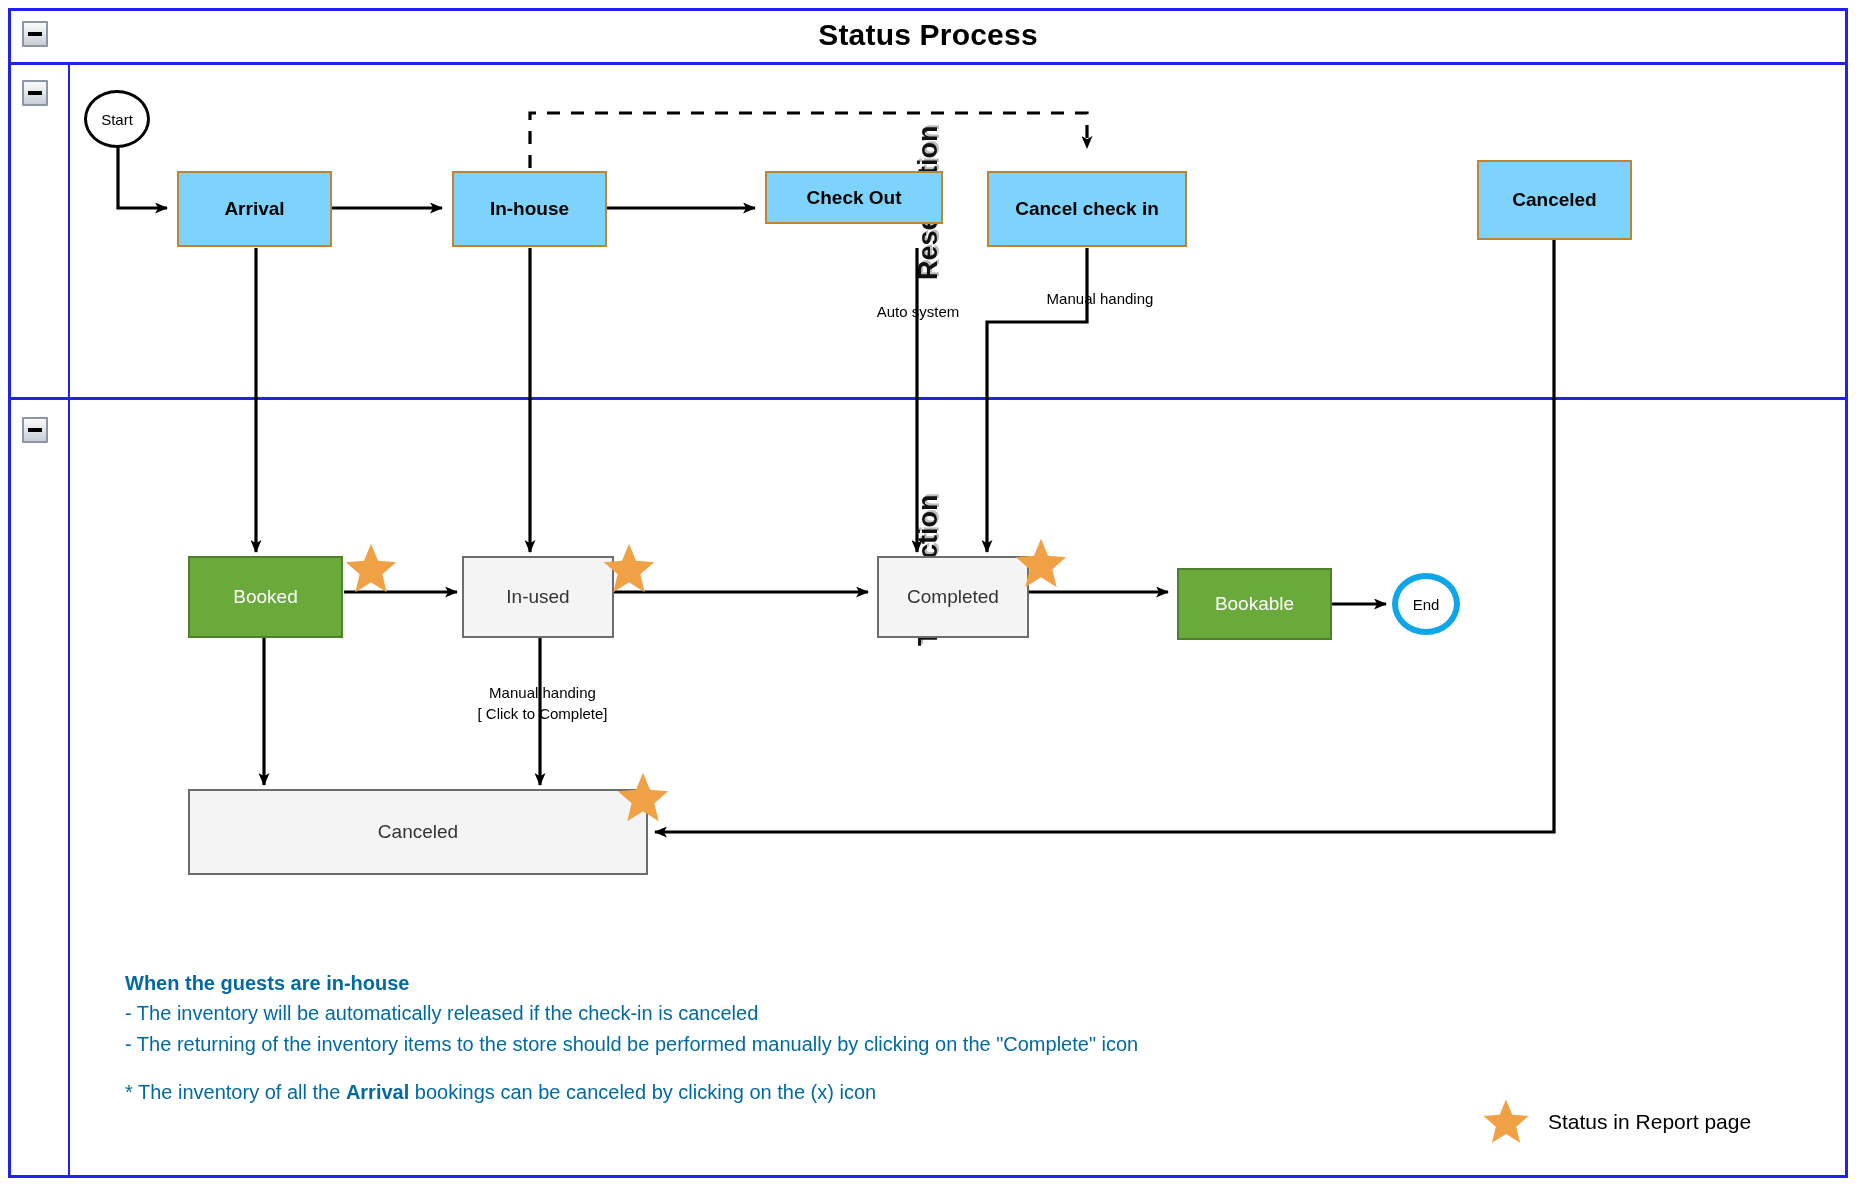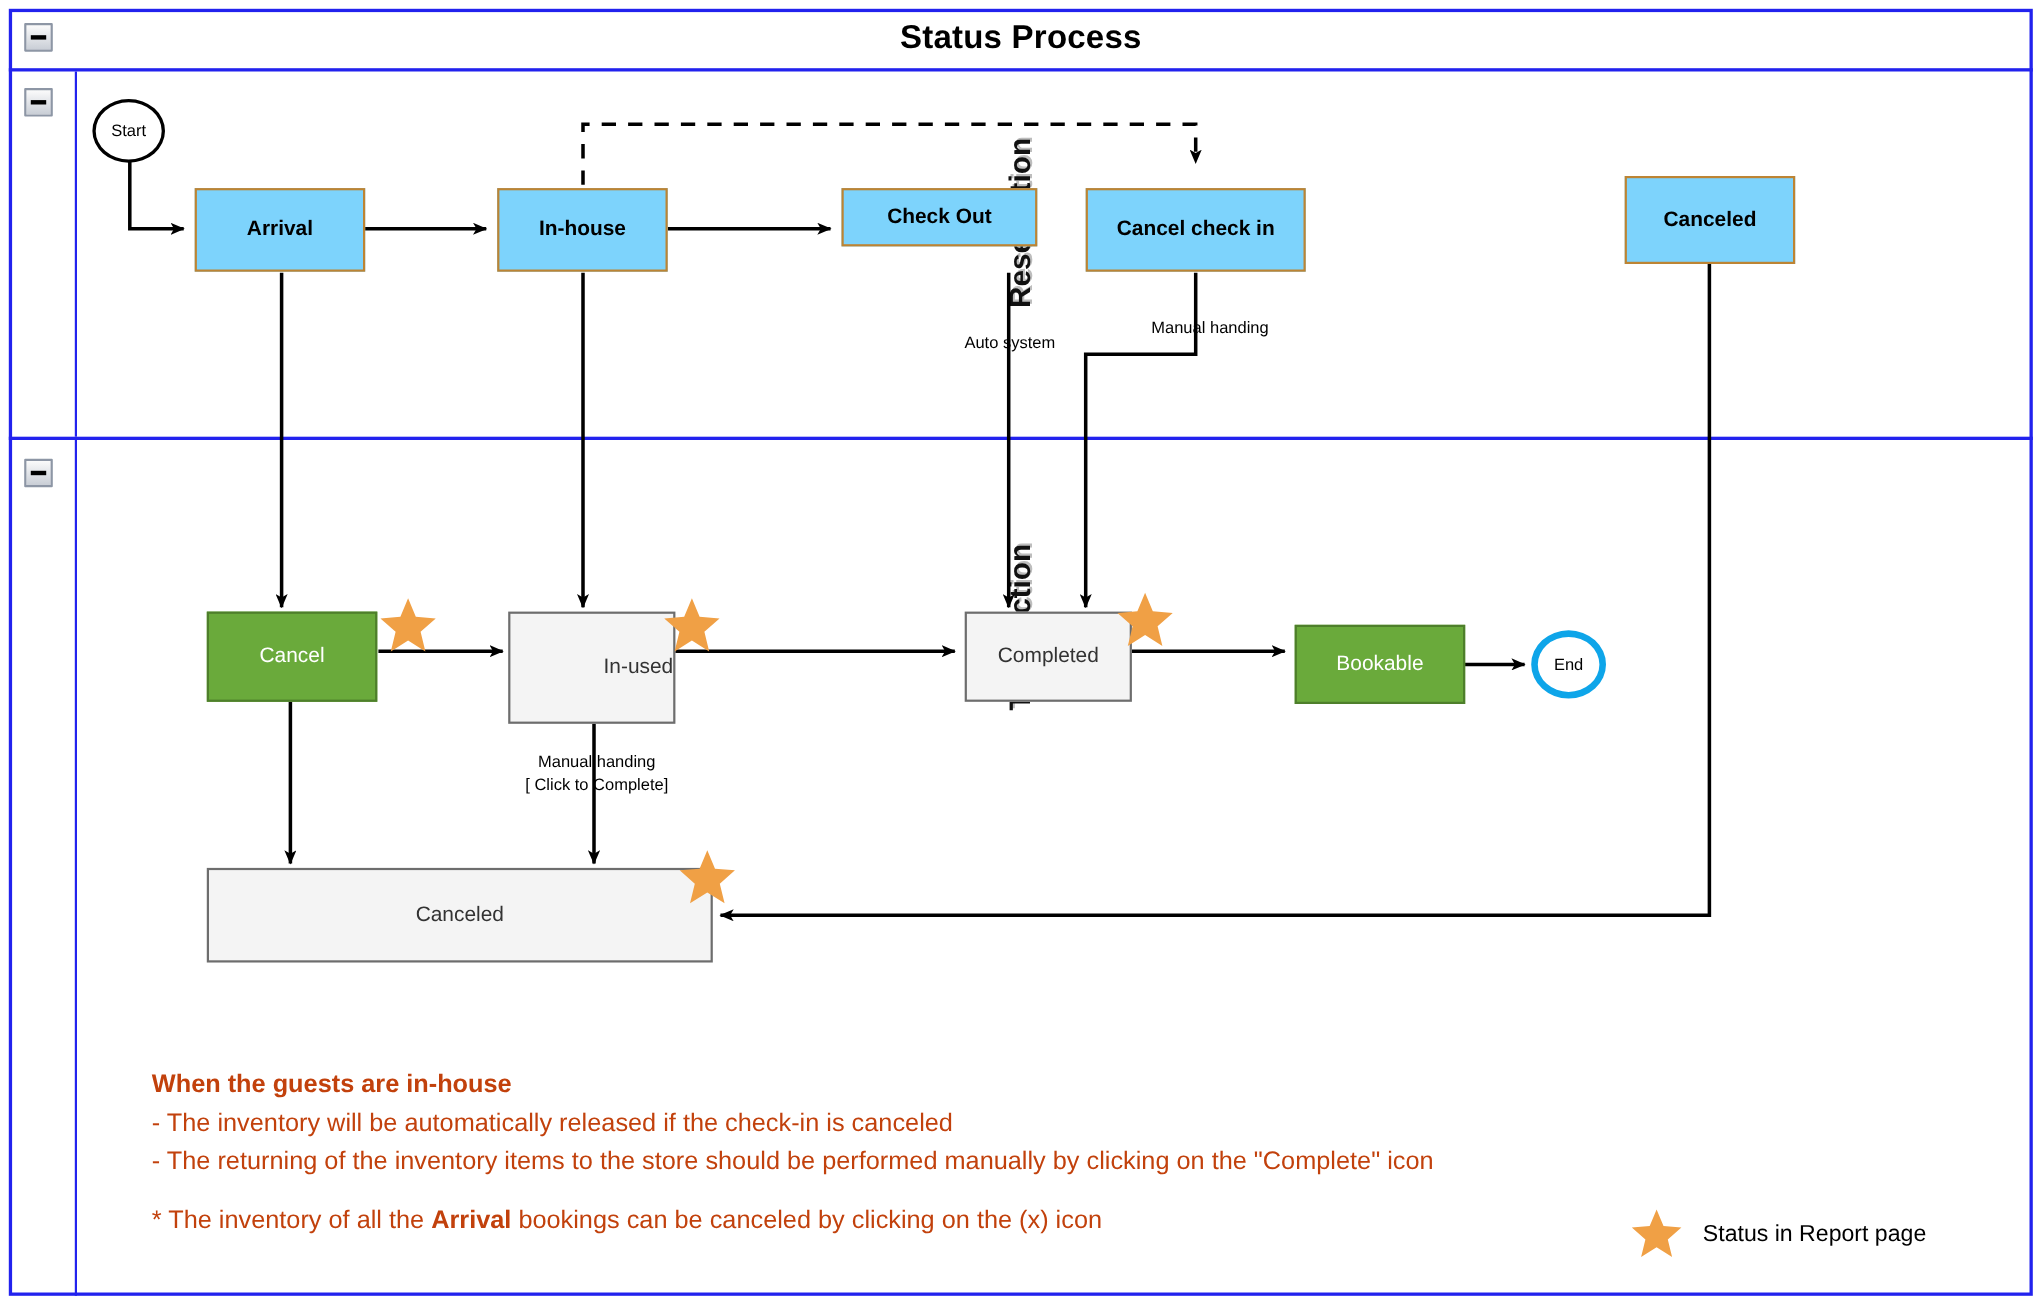--- a/index.html
+++ b/index.html
@@ -57,22 +57,22 @@
   .term.start{border:3px solid #000;background:#fff;}
   .term.end{border:6px solid #0ea5e9;background:#fff;}
 
   .edge-label{position:absolute;font-size:15px;color:#000;white-space:nowrap;text-align:center;}
 
   
   .star{position:absolute;width:0;height:0;pointer-events:none;}
   .star svg{position:absolute;left:0;top:0;overflow:visible;}
 
   
-  .notes{position:absolute;left:138px;top:968px;width:1200px;
-         font-size:23px;color:#c2410c;line-height:1.52;}
+  .notes{position:absolute;left:125px;top:968px;width:1200px;
+         font-size:20px;color:#0369a1;line-height:1.52;}
   .notes .b{font-weight:bold;}
   .notes .gap{height:18px;}
 
   .legend{position:absolute;left:1480px;top:1096px;display:flex;align-items:center;gap:16px;}
   .legend-text{font-size:21px;color:#000;}
 </style>
 </head>
 <body>
 
 <div class="page">
@@ -164,24 +164,24 @@
   </div>
 
   <div class="node orange" style="left:1477px;top:160px;width:155px;height:80px;">
     <span>Canceled</span>
   </div>
 
   <div class="edge-label" style="left:863px;top:303px;width:110px;">Auto system</div>
   <div class="edge-label" style="left:1030px;top:290px;width:140px;">Manual handing</div>
 
   <div class="node green" style="left:188px;top:556px;width:155px;height:82px;">
-    <span>Cancel</span>
-  </div>
-
-  <div class="node grey" style="left:462px;top:556px;width:152px;height:102px;justify-content:flex-end;">
+    <span>Booked</span>
+  </div>
+
+  <div class="node grey" style="left:462px;top:556px;width:152px;height:82px;">
     <span>In-used</span>
   </div>
 
   <div class="node grey" style="left:877px;top:556px;width:152px;height:82px;">
     <span>Completed</span>
   </div>
 
   <div class="node green" style="left:1177px;top:568px;width:155px;height:72px;">
     <span>Bookable</span>
   </div>

